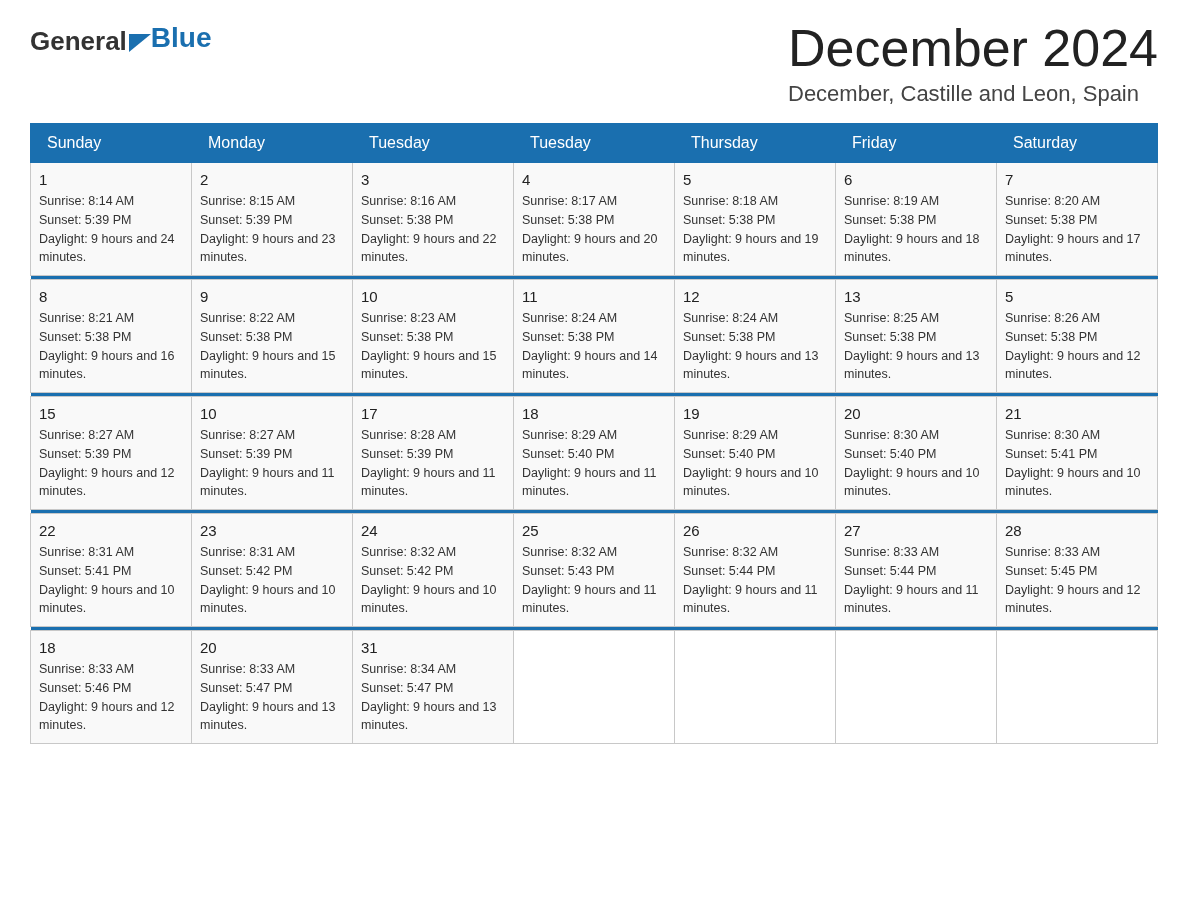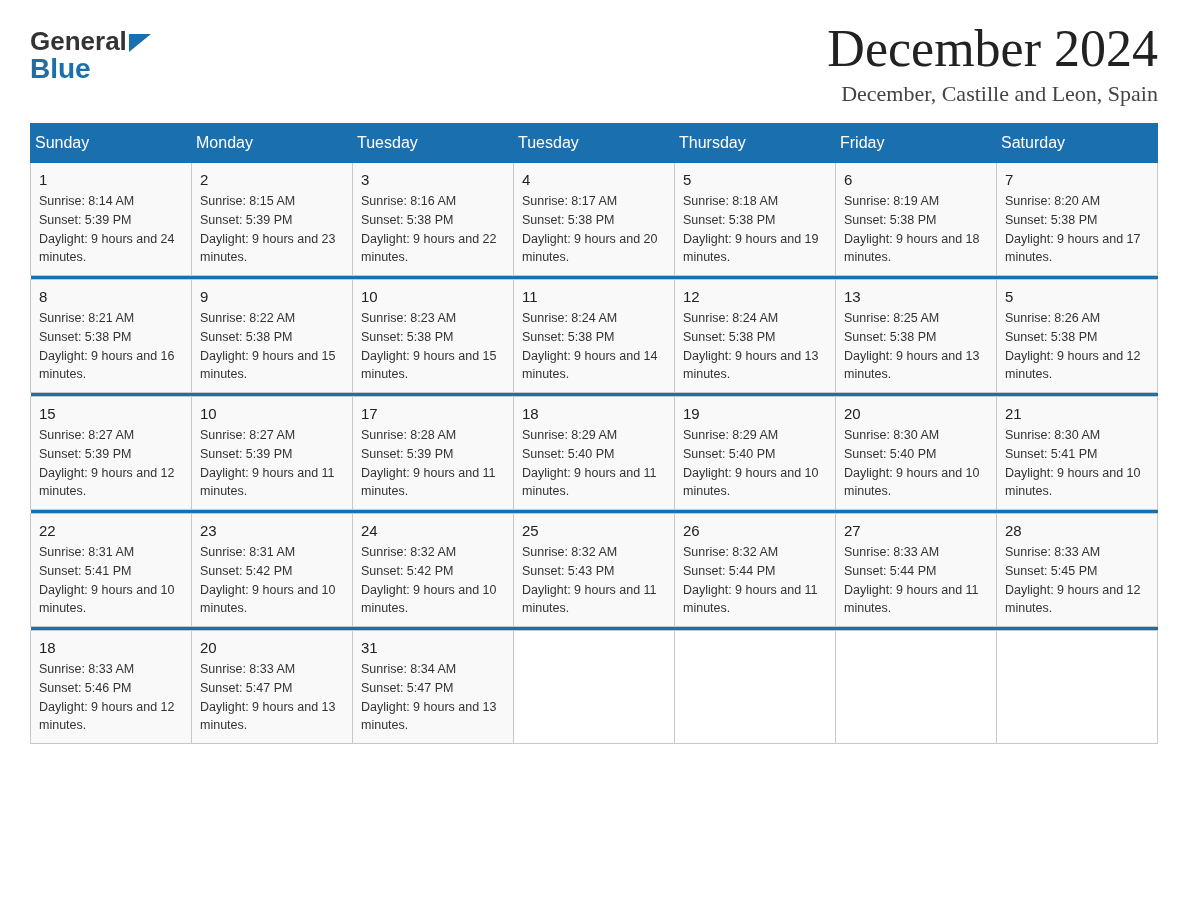--- a/index.html
+++ b/index.html
@@ -11,40 +11,38 @@
       padding: 20px 30px;
     }
     .header {
       display: flex;
       justify-content: space-between;
       align-items: flex-start;
       margin-bottom: 16px;
     }
     .logo {
       display: flex;
-      flex-direction: column;
+      flex-direction: row;
       align-items: flex-start;
       margin-top: 6px;
     }
     .logo-text-general {
       font-size: 26px;
       font-weight: bold;
       color: #333;
       display: flex;
       align-items: center;
     }
     .logo-text-blue {
       font-size: 28px;
       font-weight: bold;
       color: #1a6faf;
       margin-top: -4px;
     }
     .title-block {
-      text-align: right;
-      font-family: Liberation Serif, serif;
     }
     .title-block h1 {
       font-size: 52px;
       font-weight: 300;
       color: #222;
       line-height: 1.1;
     }
     .title-block h2 {
       font-size: 22px;
       font-weight: 400;
@@ -56,21 +54,21 @@
       border-collapse: collapse;
       table-layout: fixed;
     }
     thead tr {
       background-color: #1a6faf;
     }
     thead th {
       color: #fff;
       font-size: 16px;
       font-weight: 500;
-      padding: 10px 4px;
+      padding: 10px 16px;
       text-align: left;
       border: 1px solid #1a6faf;
     }
     tbody tr {
       background: #fff;
     }
     tbody tr:nth-child(odd) {
       background: #f9f9f9;
     }
     tbody td {

